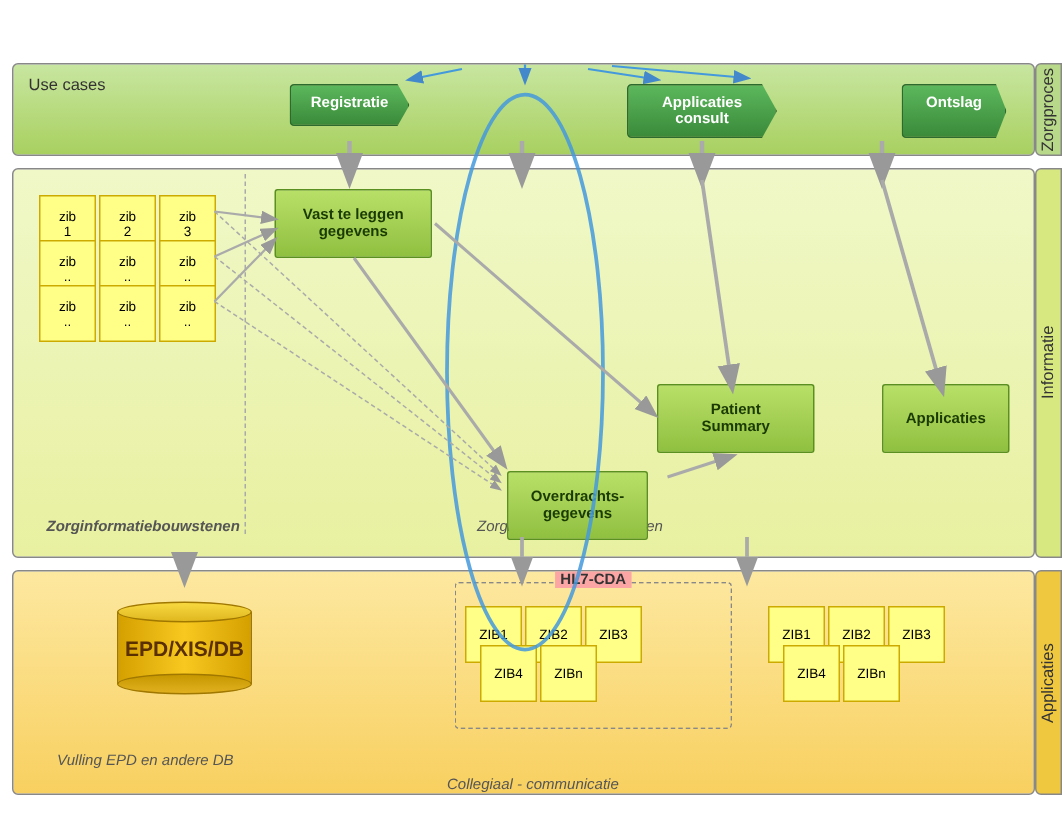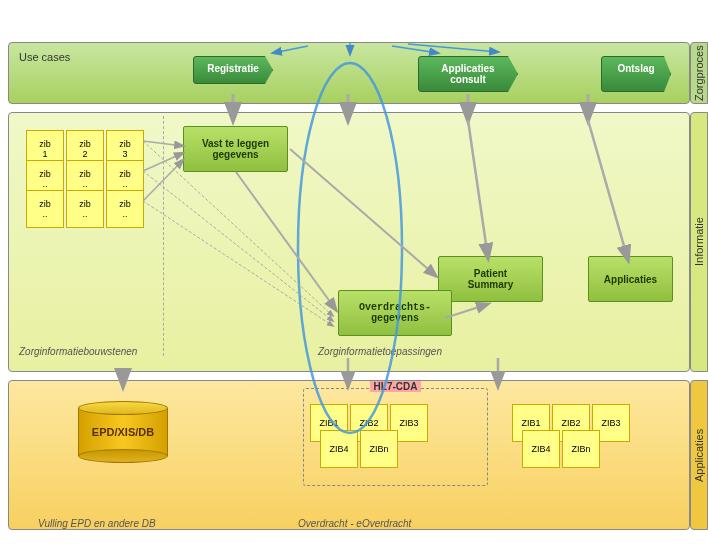--- a/index.html
+++ b/index.html
@@ -201,21 +201,21 @@
       justify-content: center;
     }
     .cylinder-body {
       background: linear-gradient(to right, #d4a000, #f8c820, #d4a000);
       border: 1.5px solid #a07800;
       width: 90px;
       height: 48px;
       display: flex;
       align-items: center;
       justify-content: center;
-      font-size: 11px;
+      font-size: 14px;
       font-weight: bold;
       color: #5a3000;
       text-align: center;
       position: relative;
     }
     .cylinder-top {
       width: 90px;
       height: 14px;
       background: linear-gradient(to bottom, #f8d840, #e0b820);
       border: 1.5px solid #a07800;
@@ -263,48 +263,48 @@
     <div class="zib-box" style="top:92px;left:98px;">zib<br>3</div>
 
     <div class="zib-box" style="top:122px;left:18px;">zib<br>..</div>
     <div class="zib-box" style="top:122px;left:58px;">zib<br>..</div>
     <div class="zib-box" style="top:122px;left:98px;">zib<br>..</div>
 
     <div class="zib-box" style="top:152px;left:18px;">zib<br>..</div>
     <div class="zib-box" style="top:152px;left:58px;">zib<br>..</div>
     <div class="zib-box" style="top:152px;left:98px;">zib<br>..</div>
 
-    <div class="section-sublabel" style="top:308px;left:11px;">Zorginformatiebouwstenen</div>
+    <div class="section-sublabel" style="top:308px;left:23px;font-weight:bold;">Zorginformatiebouwstenen</div>
 
     <div class="section-sublabel" style="top:308px;left:310px;">Zorginformatietoepassingen</div>
 
     <div style="position:absolute;top:78px;left:155px;width:1px;height:240px;border-left:1.5px dashed #aaa;"></div>
 
     <div class="green-box" style="top:88px;left:175px;width:105px;height:46px;">Vast te leggen<br>gegevens</div>
 
     <div class="green-box" style="top:218px;left:430px;width:105px;height:46px;">Patient<br>Summary</div>
 
     <div class="green-box" style="top:218px;left:580px;width:85px;height:46px;">Applicaties</div>
 
-    <div class="green-box" style="top:252px;left:330px;width:114px;height:46px;font-family:Liberation Mono, monospace;">Overdrachts-<br>gegevens</div>
+    <div class="green-box" style="top:276px;left:330px;width:94px;height:46px;">Overdrachts-<br>gegevens</div>
 
     <div class="applicaties-section"></div>
     <div class="applicaties-row-label">
       <span>Applicaties</span>
     </div>
 
     <div class="epd-cylinder" style="position:absolute;top:356px;left:70px;">
       <div class="cylinder-top"></div>
       <div class="cylinder-body">EPD/XIS/DB</div>
       <div class="cylinder-bottom"></div>
     </div>
 
-    <div class="section-sublabel" style="top:480px;left:30px;">Vulling EPD en andere DB</div>
-
-    <div class="section-sublabel" style="top:480px;left:290px;">Overdracht - eOverdracht</div>
+    <div class="section-sublabel" style="top:464px;left:30px;">Vulling EPD en andere DB</div>
+
+    <div class="section-sublabel" style="top:480px;left:290px;">Collegiaal - communicatie</div>
 
     <div class="dashed-box" style="top:350px;left:295px;width:185px;height:98px;">
       <div style="position:absolute;top:-8px;left:50%;transform:translateX(-50%);background:#fca5a5;padding:0 4px;font-size:10px;font-weight:bold;color:#333;">HL7-CDA</div>
     </div>
 
 
     <div class="zib-box" style="top:366px;left:302px;width:36px;height:22px;font-size:9px;">ZIB1</div>
     <div class="zib-box" style="top:366px;left:342px;width:36px;height:22px;font-size:9px;">ZIB2</div>
     <div class="zib-box" style="top:366px;left:382px;width:36px;height:22px;font-size:9px;">ZIB3</div>
 

